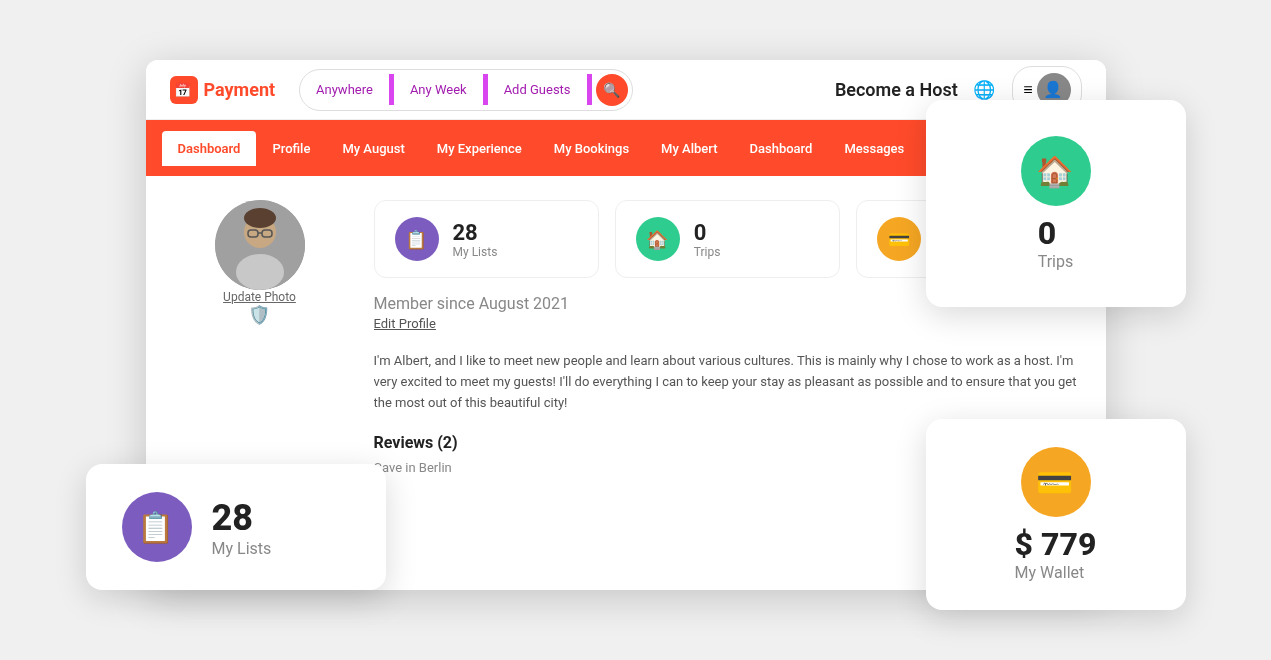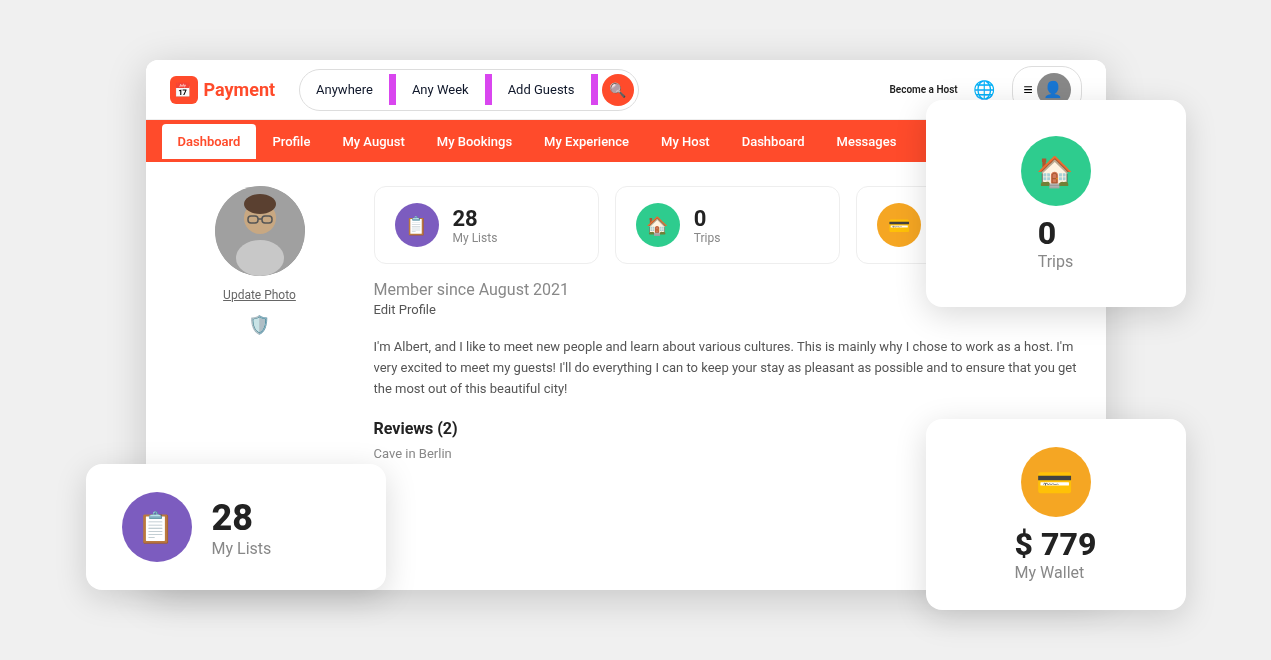--- a/index.html
+++ b/index.html
@@ -66,43 +66,43 @@
       align-items: center;
       border: 1px solid #ddd;
       border-radius: 30px;
       overflow: hidden;
       margin-right: auto;
       background: #fff;
     }
     .search-part {
       padding: 8px 16px;
       font-size: 13px;
-      color: #0f172a;
-      border-right: 7px solid #d946ef;
+      color: #a21caf;
+      border-right: 5px solid #d946ef;
     }
     .search-part:last-child { border-right: none; }
     .search-btn {
       width: 32px;
       height: 32px;
       background: #ff4b2b;
       border-radius: 50%;
       display: flex;
       align-items: center;
       justify-content: center;
       color: #fff;
       margin: 4px;
       font-size: 14px;
     }
     .header-actions {
       display: flex;
       align-items: center;
       gap: 16px;
     }
     .become-host-btn {
-      font-size: 10px;
+      font-size: 18px;
       font-weight: 600;
       color: #222;
       cursor: pointer;
     }
     .globe-icon, .menu-icon {
       font-size: 18px;
       color: #444;
       cursor: pointer;
     }
     .avatar {
@@ -125,21 +125,21 @@
       border-radius: 20px;
       padding: 6px 10px;
       cursor: pointer;
     }
 
     
     .nav-bar {
       display: flex;
       align-items: center;
       background: #ff4b2b;
-      height: 42px;
+      height: 56px;
       padding: 0 16px;
       gap: 0;
     }
     .nav-item {
       padding: 10px 16px;
       font-size: 13px;
       color: #fff;
       cursor: pointer;
       font-weight: 500;
       white-space: nowrap;
@@ -160,21 +160,21 @@
       overflow: hidden;
     }
 
     
     .left-sidebar {
       width: 180px;
       flex-shrink: 0;
       display: flex;
       flex-direction: column;
       align-items: center;
-      gap: 12px;
+      gap: 0;
     }
     .avatar-large {
       width: 90px;
       height: 90px;
       border-radius: 50%;
       background: linear-gradient(135deg, #b0b0b0, #888);
       display: flex;
       align-items: center;
       justify-content: center;
       color: #fff;
@@ -250,20 +250,21 @@
       color: #222;
       margin-bottom: 4px;
     }
     .member-since {
       font-size: 16px;
       color: #888;
     }
     .edit-profile {
       font-size: 13px;
       color: #555;
+      text-decoration: underline;
       cursor: pointer;
       display: inline-block;
       margin-bottom: 20px;
     }
     .section-title {
       font-size: 16px;
       font-weight: 700;
       color: #222;
       margin-bottom: 8px;
     }
@@ -409,23 +410,23 @@
           <span>≡</span>
           <div class="avatar">👤</div>
         </div>
       </div>
     </div>
 
     <div class="nav-bar">
       <div class="nav-item active">Dashboard</div>
       <div class="nav-item">Profile</div>
       <div class="nav-item">My August</div>
+      <div class="nav-item">My Experience</div>
       <div class="nav-item">My Bookings</div>
-      <div class="nav-item">My Experience</div>
-      <div class="nav-item">My Host</div>
+      <div class="nav-item">My Albert</div>
       <div class="nav-item">Dashboard</div>
       <div class="nav-item">Messages</div>
       <div class="nav-item">Payment &amp; Account</div>
     </div>
 
     <div class="main-content">
 
       <div class="left-sidebar">
         <div class="avatar-large">
           <svg class="person-svg" viewBox="0 0 90 90" xmlns="http://www.w3.org/2000/svg">

